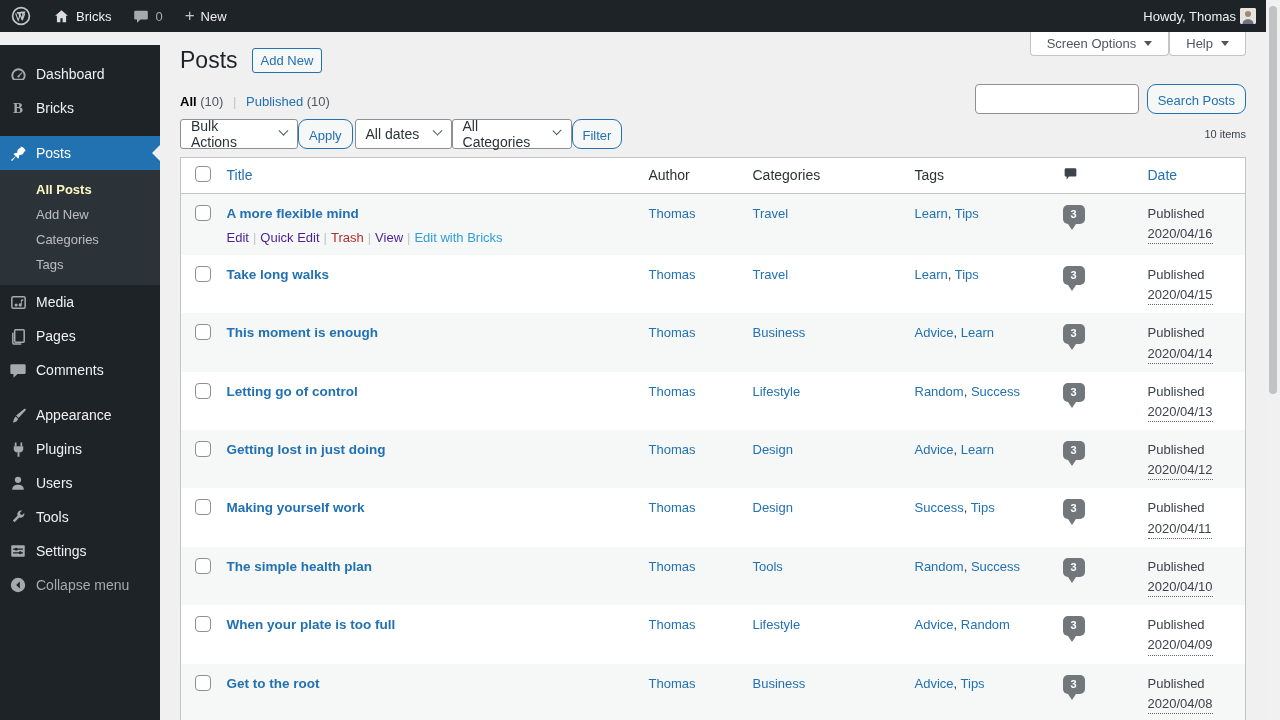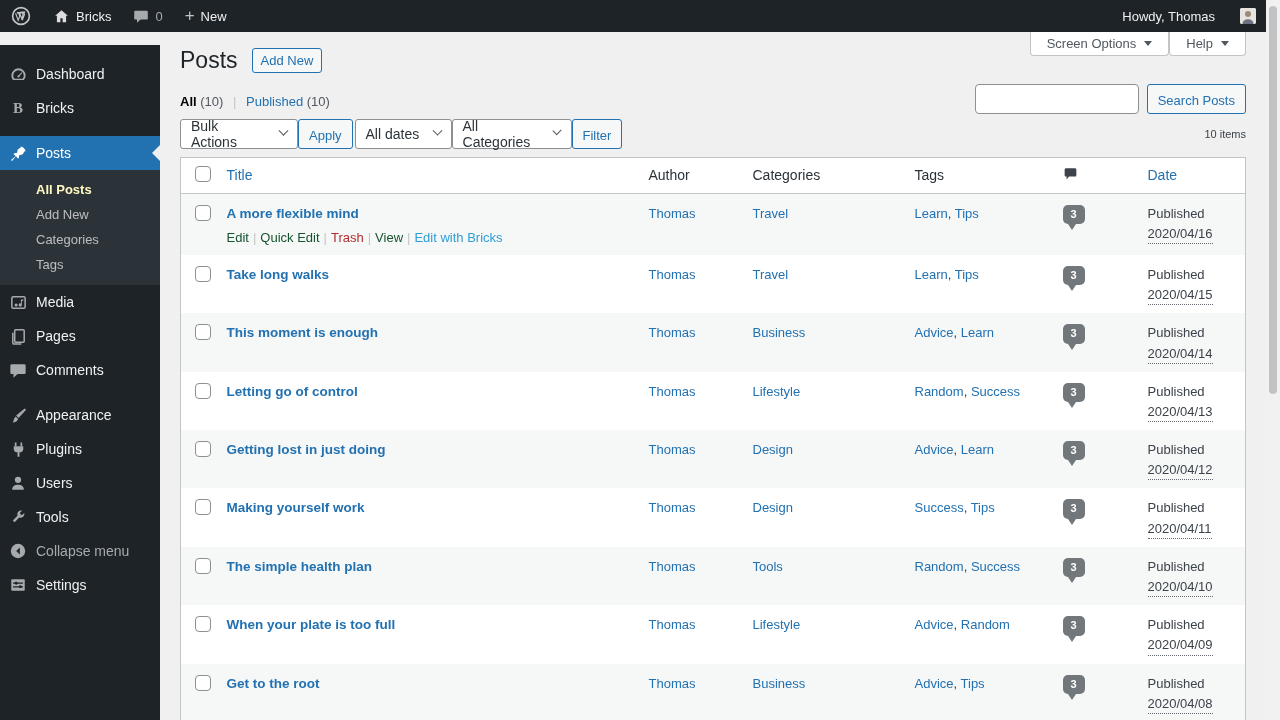--- a/index.html
+++ b/index.html
@@ -6,21 +6,21 @@
   html,body { width:1280px; height:720px; overflow:hidden; background:#f0f0f1;
               font-family:"Liberation Sans", sans-serif; font-size:13px; color:#3c434a; }
 
   
   .admin-bar { position:fixed; top:0; left:0; width:1280px; height:32px; background:#1d2327;
                display:flex; align-items:center; color:#f0f0f1; z-index:40; }
   .ab-item { display:flex; align-items:center; gap:6px; padding:0 11px; height:32px; font-size:13px; color:#f0f0f1; cursor:pointer; }
   .ab-item svg { display:block; }
   .ab-plus { font-size:17px; font-weight:400; color:#c3c4c7; line-height:1; margin-top:-2px; }
   .ab-count { color:#a7aaad; }
-  .ab-right { margin-left:auto; display:flex; align-items:center; gap:25px; padding-right:24px; }
+  .ab-right { margin-left:auto; display:flex; align-items:center; gap:4px; padding-right:24px; }
   .ab-avatar { width:16px; height:16px; border-radius:2px; background:#dcdcde; overflow:hidden; }
 
   
   .sidebar { position:fixed; top:45px; left:0; width:160px; height:688px; background:#1d2327; z-index:30; padding-top:12px; }
   .menu-item { position:relative; display:flex; align-items:center; height:34px; color:#f0f0f1; font-size:14px; cursor:pointer; }
   .mi-icon { width:36px; display:flex; justify-content:center; align-items:center; color:#a7aaad; }
   .menu-item.active { background:#2271b1; color:#fff; }
   .menu-item.active .mi-icon { color:#fff; }
   .menu-item.active::after { content:""; position:absolute; right:0; top:50%; margin-top:-8px;
                border:8px solid transparent; border-right-color:#f0f0f1; }
@@ -40,21 +40,21 @@
 
   .search-box { position:absolute; top:52px; right:20px; display:flex; gap:8px; }
   .search-input { width:164px; height:30px; border:1px solid #8c8f94; border-radius:4px; background:#fff; padding:0 8px; font-size:14px; font-family:inherit; }
 
   .wrap { padding:14px 20px 0; }
   .title-row { display:flex; align-items:center; gap:14px; }
   h1.page-title { font-size:23px; font-weight:400; color:#1d2327; line-height:1.3; }
   .btn { background:#f6f7f7; border:1px solid #2271b1; border-radius:3px; color:#2271b1;
          font-size:13px; font-family:inherit; cursor:pointer; }
   .btn.add-new { padding:4px 8px; }
-  .btn.med { height:30px; padding:8px 10px; }
+  .btn.med { height:30px; padding:8px 10px;border-radius:9px; }
 
   .subsubsub { margin-top:18px; font-size:13px; color:#646970; }
   .subsubsub .current-view { color:#000; font-weight:700; }
   .subsubsub .count { color:#50575e; font-weight:400; }
   .subsubsub a { color:#2271b1; text-decoration:none; cursor:pointer; }
   .view-sep { color:#c3c4c7; margin:0 6px; }
 
   .tablenav { margin-top:10px; display:flex; align-items:center; height:30px; }
   .wp-select { display:inline-flex; align-items:center; justify-content:space-between; gap:14px; background:#fff;
                border:1px solid #8c8f94; border-radius:3px; height:30px; padding:0 10px; font-size:14px; color:#2c3338; cursor:pointer; }
@@ -69,21 +69,21 @@
   thead th { text-align:left; font-weight:400; font-size:14px; color:#2c3338; padding:8px 10px;
              border-bottom:1px solid #c3c4c7; background:#fff; }
   thead th a { color:#2271b1; text-decoration:none; cursor:pointer; }
   td { vertical-align:top; padding:11px 10px 8px; font-size:13px; line-height:1.4; }
   tr.alternate td { background:#f6f7f7; }
   .cb { appearance:none; -webkit-appearance:none; width:16px; height:16px; border:1px solid #8c8f94;
         border-radius:4px; background:#fff; margin:0; cursor:pointer; display:inline-block; }
   .check-col { padding-left:14px; padding-right:0; }
   a.row-title { color:#2271b1; font-weight:700; text-decoration:none; font-size:13.5px; cursor:pointer; }
   .row-actions { margin-top:5px; font-size:13px; color:#c3c4c7; }
-  .row-actions a { color:#14532d; text-decoration:none; cursor:pointer; }
+  .row-actions a { color:#4c1d95; text-decoration:none; cursor:pointer; }
   .row-actions a.trash { color:#b32d2e; }
   .row-actions a.bricks-link { color:#2e9fd6; }
   .act-sep { color:#c3c4c7; margin:0 4px; }
   td a.cell-link { color:#2271b1; text-decoration:none; cursor:pointer; }
   .tag-sep { color:#3c434a; }
   .com-bubble { position:relative; display:inline-block; min-width:22px; padding:2px 0; text-align:center;
                 background:#72777c; color:#fff; font-size:11px; font-weight:700; border-radius:5px; cursor:pointer; }
   .com-bubble::after { content:""; position:absolute; top:100%; left:5px;
                        border-left:4px solid transparent; border-right:4px solid transparent; border-top:6px solid #72777c; }
   .date-col .status { color:#3c434a; }
@@ -222,39 +222,39 @@
     <span>Users</span>
   </div>
   <div class="menu-item">
     <span class="mi-icon">
       <svg width="18" height="18" viewBox="0 0 20 20">
           <path d="M17 5.5a4.3 4.3 0 0 1-5.6 5.1l-5.2 5.2-2-2 5.2-5.2A4.3 4.3 0 0 1 14.5 3l-2.3 2.3.6 1.9 1.9.6z" fill="#a7aaad"></path>
         </svg>
     </span>
     <span>Tools</span>
   </div>
-  <div class="menu-item collapse-item">
-    <span class="mi-icon">
-      <svg width="18" height="18" viewBox="0 0 20 20">
-          <circle cx="10" cy="10" r="8" fill="#a7aaad"></circle>
-          <path d="M12 6l-4 4 4 4z" fill="#1d2327"></path>
-        </svg>
-    </span>
-    <span>Collapse menu</span>
-  </div>
   <div class="menu-item">
     <span class="mi-icon">
       <svg width="18" height="18" viewBox="0 0 20 20">
           <rect x="2.5" y="3.5" width="15" height="13" rx="1.2" fill="#a7aaad"></rect>
           <path d="M4.5 8h11M4.5 12h11" stroke="#1d2327" stroke-width="1.4"></path>
           <circle cx="8" cy="8" r="1.6" fill="#1d2327"></circle>
           <circle cx="12.5" cy="12" r="1.6" fill="#1d2327"></circle>
         </svg>
     </span>
     <span>Settings</span>
+  </div>
+  <div class="menu-item collapse-item">
+    <span class="mi-icon">
+      <svg width="18" height="18" viewBox="0 0 20 20">
+          <circle cx="10" cy="10" r="8" fill="#a7aaad"></circle>
+          <path d="M12 6l-4 4 4 4z" fill="#1d2327"></path>
+        </svg>
+    </span>
+    <span>Collapse menu</span>
   </div>
 </div>
 
 <div class="content">
 
   <div class="screen-meta">
     <div class="meta-tab">
       <span>Screen Options</span>
       <span class="caret-down"></span>
     </div>

